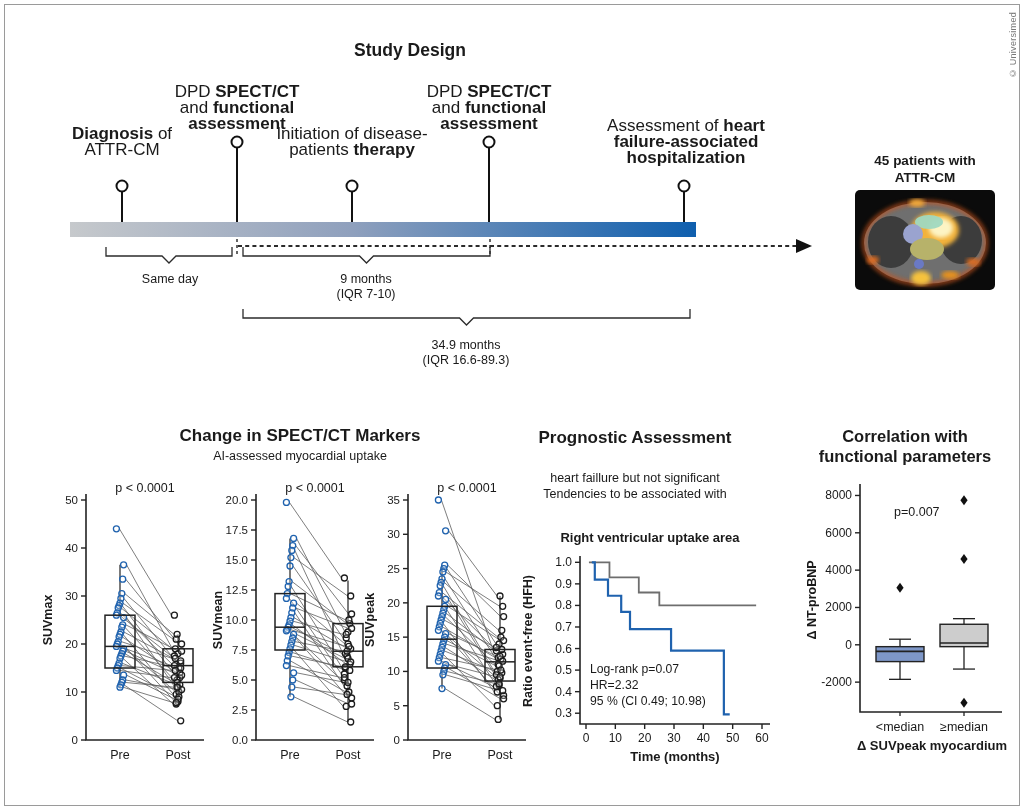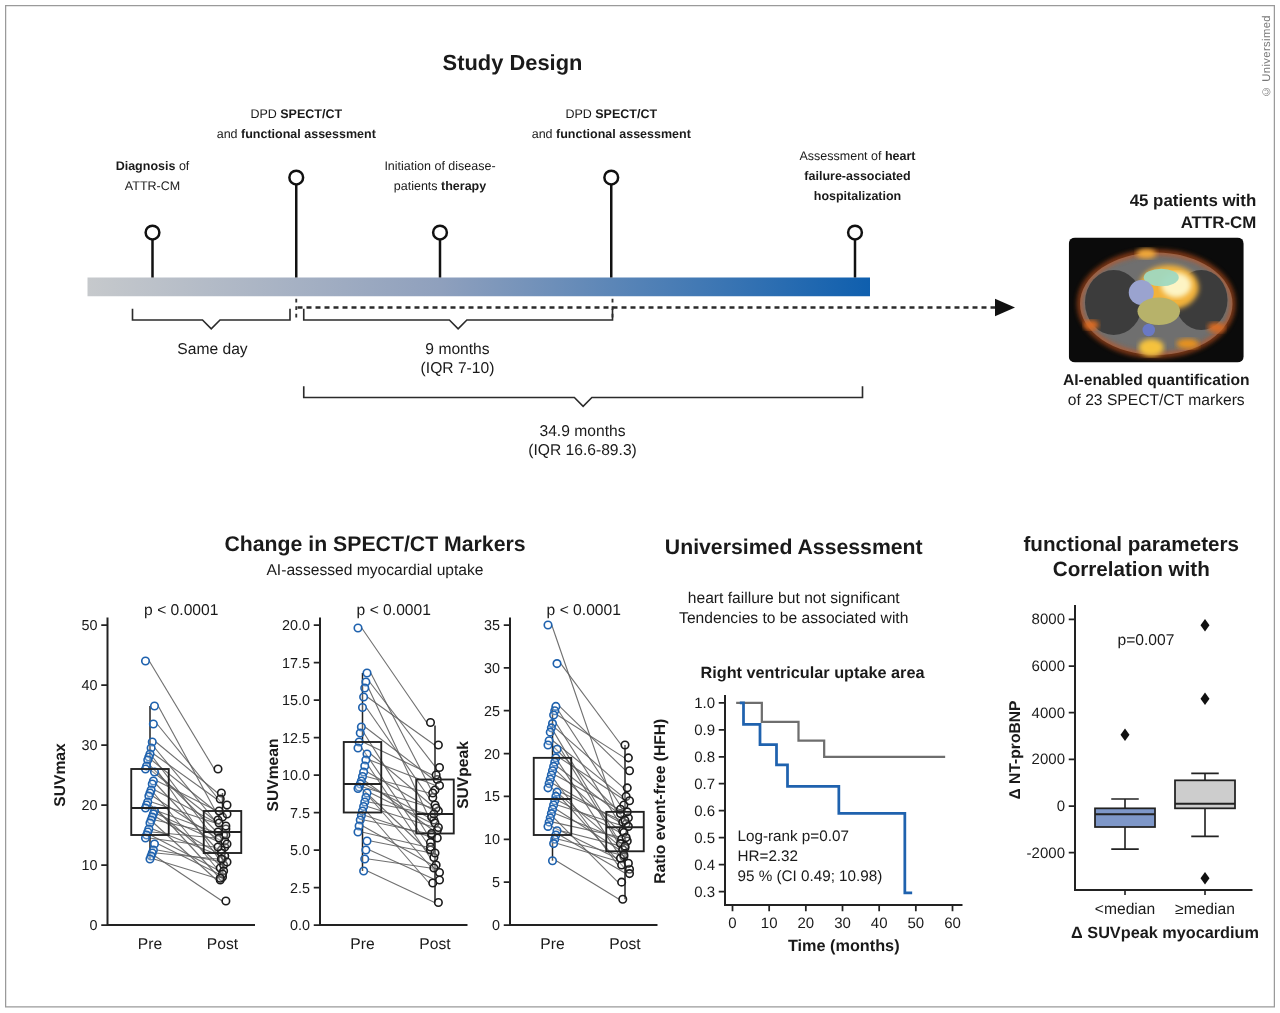--- a/index.html
+++ b/index.html
@@ -3,26 +3,26 @@
 <meta charset="utf-8">
 <style>
   html,body{margin:0;padding:0;background:#fff;}
   body{font-family:"Liberation Sans",sans-serif;color:#1a1a1a;}
   #page{position:relative;width:1024px;height:810px;background:#fff;overflow:hidden;}
   .frame{position:absolute;inset:4px;border:1.5px solid #9a9a9a;pointer-events:none;}
   .abs{position:absolute;}
   .ctr{text-align:center;}
   .b{font-weight:bold;}
   .fig-title{font-size:17.5px;font-weight:bold;}
-  .ms-label{font-size:10px;line-height:16px;text-align:center;}
+  .ms-label{font-size:17px;line-height:16px;text-align:center;}
   .brace-label{font-size:12.5px;line-height:15px;text-align:center;}
   .panel-title{font-size:17px;font-weight:bold;line-height:20px;text-align:center;}
   .panel-sub{font-size:12.5px;line-height:16px;text-align:center;}
   .chart-head{font-size:13px;font-weight:bold;text-align:center;}
-  .cohort-title{font-size:13.5px;font-weight:bold;line-height:17px;text-align:right;}
+  .cohort-title{font-size:13.5px;font-weight:bold;line-height:17px;text-align:center;}
   .cohort-cap{font-size:12.5px;line-height:16px;text-align:center;}
   .copyright{font-size:9px;color:#777;writing-mode:vertical-rl;transform:rotate(180deg);letter-spacing:.3px;}
   svg text{font-family:"Liberation Sans",sans-serif;fill:#1a1a1a;}
 </style>
 </head>
 <body>
 
 <div id="page">
   <div class="frame"></div>
 
@@ -112,24 +112,20 @@
       <ellipse cx="74" cy="32" rx="14" ry="7" fill="#9fd8c0" opacity="0.95"></ellipse>
       <circle cx="58" cy="44" r="10" fill="#9aa3cf"></circle>
       <ellipse cx="72" cy="59" rx="17" ry="11" fill="#b7b26a"></ellipse>
       <circle cx="64" cy="74" r="5" fill="#6a79c4"></circle>
       <ellipse cx="66" cy="88" rx="10" ry="7" fill="#f5c23c" filter="url(#blur1)"></ellipse>
       <ellipse cx="62" cy="13" rx="8" ry="4" fill="#f0a93a" filter="url(#blur1)"></ellipse>
       <ellipse cx="18" cy="70" rx="6" ry="4" fill="#d96b20" filter="url(#blur1)"></ellipse>
       <ellipse cx="118" cy="72" rx="7" ry="4" fill="#d96b20" filter="url(#blur1)"></ellipse>
       <ellipse cx="95" cy="85" rx="9" ry="4" fill="#e8921f" filter="url(#blur1)"></ellipse>
     </svg>
-  <div class="abs cohort-cap" style="left:835px;width:180px;top:296px;">
-      <div><span class="b">AI-enabled quantification</span></div>
-      <div><span>of 23 SPECT/CT markers</span></div>
-    </div>
 
   <div class="abs panel-sub" style="left:130px;width:340px;top:448px;">AI-assessed myocardial uptake</div>
   <div class="abs panel-title" style="left:130px;width:340px;top:426px;">Change in SPECT/CT Markers</div>
   <svg class="abs" style="left:40px;top:478px;" width="170" height="305">
       <text x="105" y="14" text-anchor="middle" font-size="12.5">p &lt; 0.0001</text>
       <line x1="41" y1="262" x2="46" y2="262" stroke="#222" stroke-width="1.4"></line>
       <text x="38" y="266" text-anchor="end" font-size="11.5">0</text>
       <line x1="41" y1="214" x2="46" y2="214" stroke="#222" stroke-width="1.4"></line>
       <text x="38" y="218" text-anchor="end" font-size="11.5">10</text>
       <line x1="41" y1="166" x2="46" y2="166" stroke="#222" stroke-width="1.4"></line>
@@ -505,21 +501,21 @@
       <circle cx="80.9" cy="196.85714285714286" r="3" fill="#fff" fill-opacity="0.25" stroke="#1f62ae" stroke-width="1.3"></circle>
       <circle cx="140.7" cy="212.62857142857143" r="3" fill="#fff" fill-opacity="0.25" stroke="#1c1c1c" stroke-width="1.3"></circle>
       <circle cx="80" cy="210.57142857142858" r="3" fill="#fff" fill-opacity="0.25" stroke="#1f62ae" stroke-width="1.3"></circle>
       <circle cx="136.2" cy="241.42857142857142" r="3" fill="#fff" fill-opacity="0.25" stroke="#1c1c1c" stroke-width="1.3"></circle>
       <rect x="65" y="128.28571428571428" width="30" height="61.71428571428572" fill="none" stroke="#222" stroke-width="1.5"></rect>
       <line x1="65" y1="161.2" x2="95" y2="161.2" stroke="#222" stroke-width="1.5"></line>
       <rect x="123" y="171.4857142857143" width="30" height="31.542857142857144" fill="none" stroke="#222" stroke-width="1.5"></rect>
       <line x1="123" y1="183.82857142857142" x2="153" y2="183.82857142857142" stroke="#222" stroke-width="1.5"></line>
     </svg>
 
-  <div class="abs panel-title" style="left:500px;width:270px;top:428px;">Universimed Assessment</div>
+  <div class="abs panel-title" style="left:500px;width:270px;top:428px;">Prognostic Assessment</div>
   <div class="abs panel-sub" style="left:500px;width:270px;top:470px;">
     <div>heart faillure but not significant</div>
       <div>Tendencies to be associated with</div>
   </div>
   <div class="abs chart-head" style="left:515px;width:270px;top:530px;">Right ventricular uptake area</div>
   <svg class="abs" style="left:518px;top:546px;" width="270" height="232">
       <line x1="57" y1="16.311688311688314" x2="62" y2="16.311688311688314" stroke="#222" stroke-width="1.4"></line>
       <text x="54" y="20.311688311688314" text-anchor="end" font-size="12">1.0</text>
       <line x1="57" y1="37.87012987012987" x2="62" y2="37.87012987012987" stroke="#222" stroke-width="1.4"></line>
       <text x="54" y="41.87012987012987" text-anchor="end" font-size="12">0.9</text>
@@ -553,22 +549,22 @@
       <text x="14" y="95" font-size="12.5" font-weight="bold" text-anchor="middle" transform="rotate(-90 14 95)">Ratio event-free (HFH)</text>
       <text x="157" y="215" text-anchor="middle" font-size="13" font-weight="bold">Time (months)</text>
       <path d="M70.93333333333334 16.311688311688314 L91.46666666666667 16.311688311688314 L91.46666666666667 31.402597402597394 L120.8 31.402597402597394 L120.8 46.4935064935065 L141.33333333333334 46.4935064935065 L141.33333333333334 59.42857142857142 L238.13333333333333 59.42857142857142" fill="none" stroke="#6e6e6e" stroke-width="1.8"></path>
       <path d="M73.86666666666666 16.311688311688314 L76.8 16.311688311688314 L76.8 33.55844155844155 L90 33.55844155844155 L90 49.727272727272734 L103.2 49.727272727272734 L103.2 65.8961038961039 L112 65.8961038961039 L112 83.14285714285715 L153.06666666666666 83.14285714285715 L153.06666666666666 104.70129870129871 L205.86666666666667 104.70129870129871 L205.86666666666667 168.29870129870133 L211.73333333333332 168.29870129870133" fill="none" stroke="#1f62ae" stroke-width="2.2"></path>
       <text x="72" y="127.02597402597404" font-size="12.2">Log-rank p=0.07</text>
       <text x="72" y="143.02597402597405" font-size="12.2">HR=2.32</text>
       <text x="72" y="159.02597402597405" font-size="12.2">95 % (CI 0.49; 10.98)</text>
     </svg>
 
   <div class="abs panel-title" style="left:790px;width:230px;top:426px;font-size:16.5px;">
-    <div>functional parameters</div>
-      <div>Correlation with</div>
+    <div>Correlation with</div>
+      <div>functional parameters</div>
   </div>
   <svg class="abs" style="left:802px;top:472px;" width="212" height="312">
       <line x1="53" y1="210.13333333333333" x2="58" y2="210.13333333333333" stroke="#222" stroke-width="1.4"></line>
       <text x="50" y="214.13333333333333" text-anchor="end" font-size="12">-2000</text>
       <line x1="53" y1="172.8" x2="58" y2="172.8" stroke="#222" stroke-width="1.4"></line>
       <text x="50" y="176.8" text-anchor="end" font-size="12">0</text>
       <line x1="53" y1="135.46666666666667" x2="58" y2="135.46666666666667" stroke="#222" stroke-width="1.4"></line>
       <text x="50" y="139.46666666666667" text-anchor="end" font-size="12">2000</text>
       <line x1="53" y1="98.13333333333333" x2="58" y2="98.13333333333333" stroke="#222" stroke-width="1.4"></line>
       <text x="50" y="102.13333333333333" text-anchor="end" font-size="12">4000</text>

